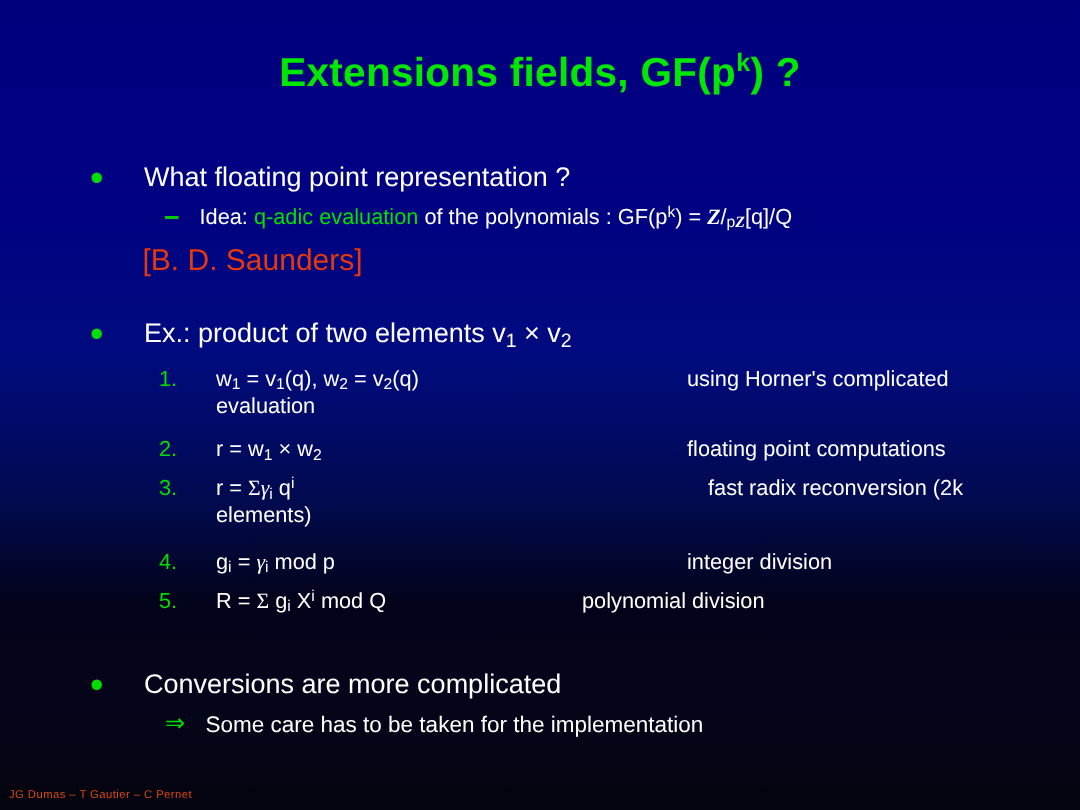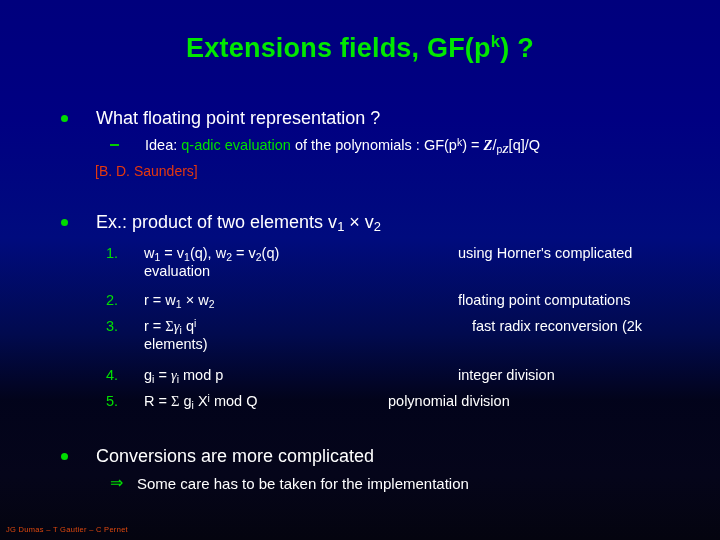--- a/index.html
+++ b/index.html
@@ -76,28 +76,28 @@
   .l2 .dash {
     position: absolute;
     left: 0px;
     top: 8px;
     width: 9px;
     height: 2px;
     background: #00cc00;
   }
   .l2 .txt {
     display: block;
-    margin-left: 35px;
+    margin-left: 23px;
   }
   .green { color: #00e000; }
 
   .saunders {
     position: absolute;
     left: 95px;
-    font-size: 14px;
+    font-size: 20px;
     color: #e5380d;
   }
 
   
   .num {
     position: absolute;
     left: 106px;
     width: 600px;
     font-size: 14.5px;
     line-height: 18px;

